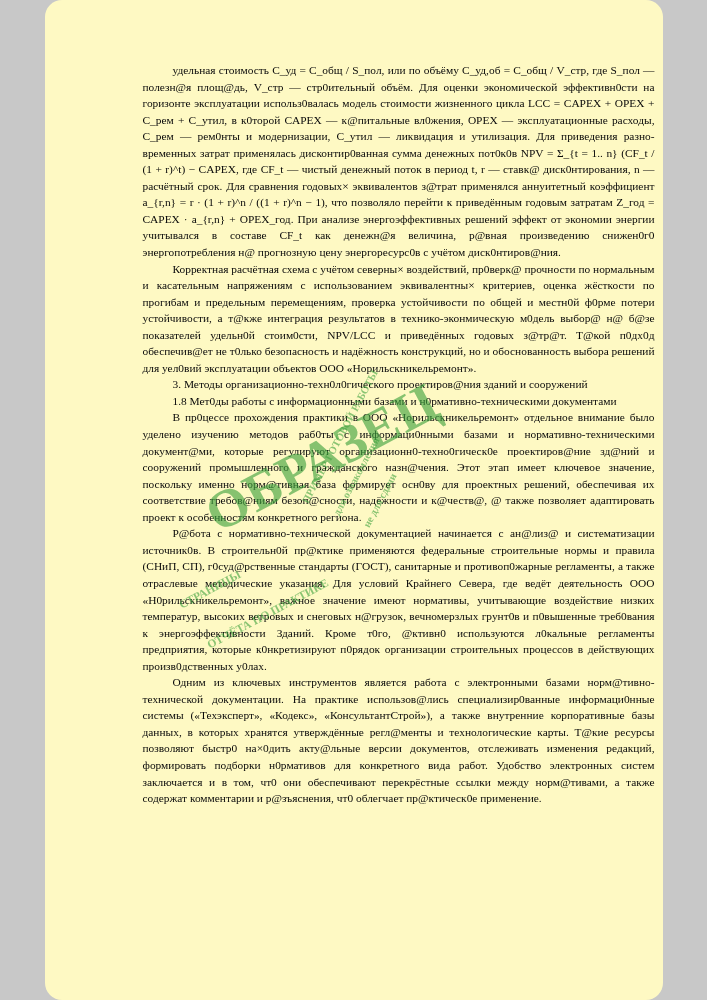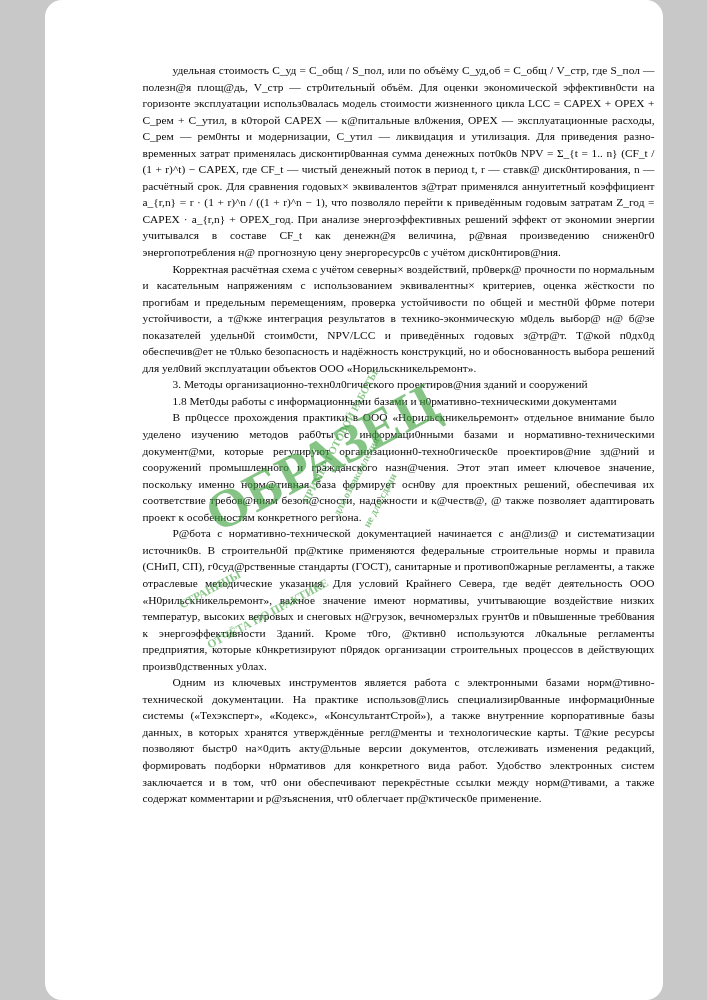--- a/index.html
+++ b/index.html
@@ -7,21 +7,21 @@
     padding: 0;
     background: #c8c8c8;
   }
   body {
     font-family: "Liberation Serif", serif;
   }
   .page {
     position: relative;
     width: 618px;
     height: 1000px;
-    background: #ffffff;
+    background: #fef9c3;
     overflow: hidden;
     margin: 0 auto;
     border-radius: 17px;
   }
   .content {
     position: absolute;
     left: 98px;
     top: 62px;
     width: 512px;
   }

